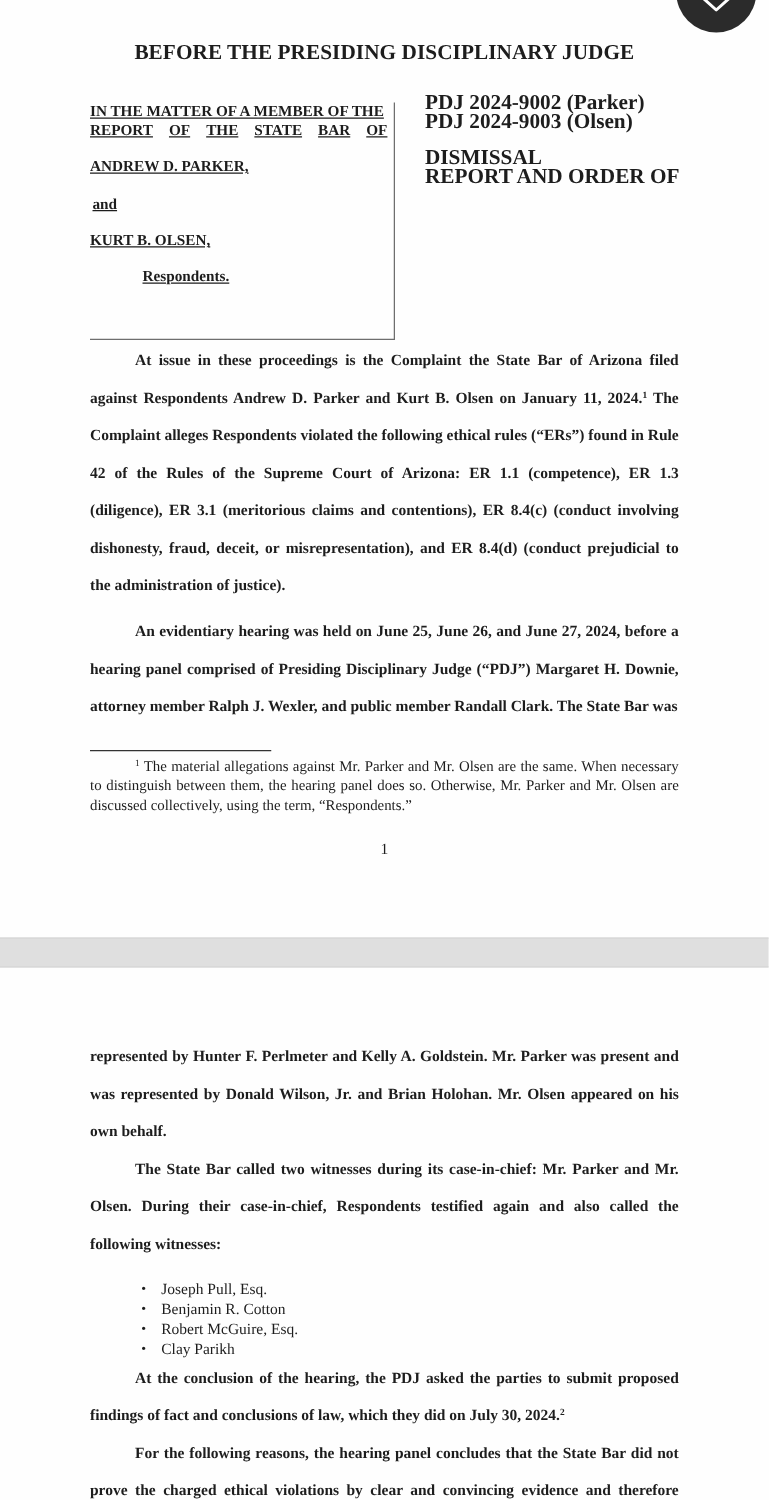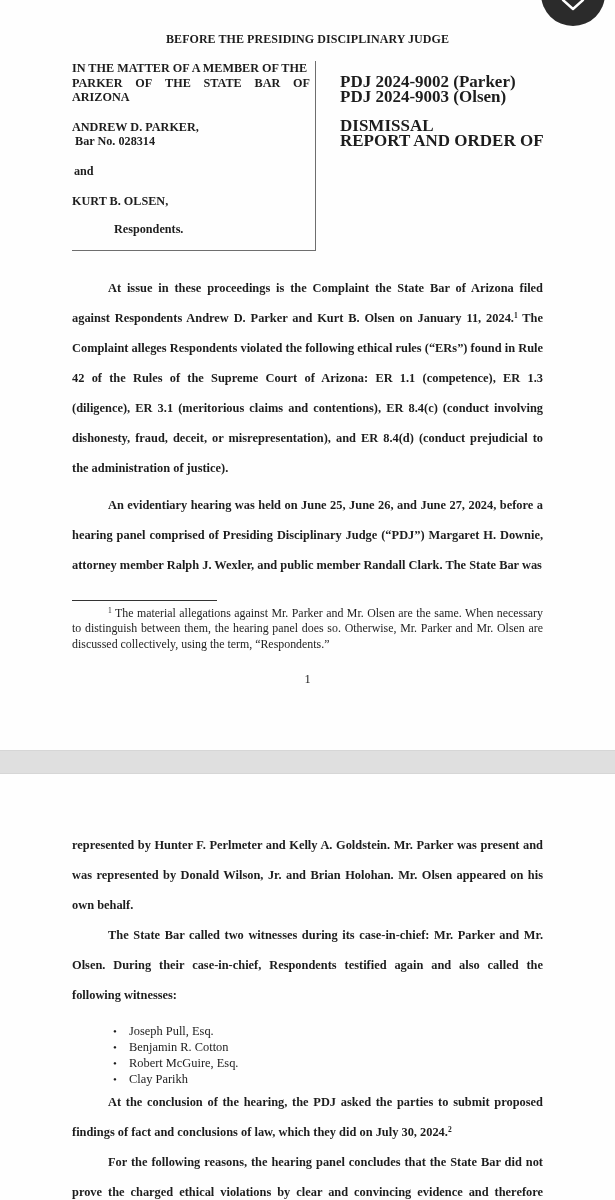--- a/index.html
+++ b/index.html
@@ -5,32 +5,32 @@
     html, body { margin: 0; padding: 0; }
     body {
       width: 615px; height: 1200px; overflow: hidden;
       background: #fefefe; position: relative;
       font-family: "Liberation Serif", "DejaVu Serif", serif;
       color: #1d1d1d;
     }
     .abs { position: absolute; }
     .page-title {
       top: 32px; left: 0; width: 615px; text-align: center;
-      font-weight: bold; font-size: 12px; letter-spacing: 0.05px;
+      font-weight: bold; font-size: 17px; letter-spacing: 0.05px;
     }
     .collapse-btn {
       top: -18px; left: 541px; width: 64px; height: 44px;
       background: #2b2b2b; border-radius: 0 0 32px 32px;
       display: flex; align-items: flex-end; justify-content: center;
       padding-bottom: 10px; box-sizing: border-box; cursor: pointer;
     }
     .caption-left {
-      top: 61px; left: 72px; width: 244px; height: 190px;
+      top: 82px; left: 72px; width: 244px; height: 190px;
       border-right: 1.4px solid #6e6e6e; border-bottom: 1.4px solid #6e6e6e;
-      box-sizing: border-box; font-weight: bold; font-size: 12.2px; line-height: 14.6px;
+      box-sizing: border-box; font-weight: bold; font-size: 12.2px; line-height: 14.6px; text-decoration: underline;
     }
     .caption-left .matter { text-align: justify; text-align-last: left; width: 238px; }
     .caption-left .matter-line3 { display: flex; justify-content: space-between; width: 238px; }
     .caption-right { top: 75px; left: 340px; width: 270px; font-size: 17px; line-height: 14.6px; }
     .b { font-weight: bold; }
     .para {
       left: 72px; width: 471px; font-size: 12.4px; line-height: 30px;
       text-align: justify; margin: 0; font-weight: bold;
     }
     .indent { text-indent: 36px; }
@@ -58,31 +58,29 @@
       <polyline points="2,2 12,11 22,2" fill="none" stroke="#ffffff" stroke-width="2.4" stroke-linecap="round" stroke-linejoin="round"></polyline>
     </svg>
   </span>
 </div>
 
 <div class="abs page-title">BEFORE THE PRESIDING DISCIPLINARY JUDGE</div>
 
 <div class="abs caption-left">
   <div class="matter">IN THE MATTER OF A MEMBER OF THE</div>
   <div class="matter-line3">
-    <span>PARKER</span>
+    <span>REPORT</span>
     <span>OF</span>
     <span>THE</span>
     <span>STATE</span>
     <span>BAR</span>
     <span>OF</span>
   </div>
-  <div>ARIZONA</div>
   <div style="height:15px"></div>
   <div>ANDREW D. PARKER,</div>
-  <div style="padding-left:3px">Bar No. 028314</div>
   <div style="height:15px"></div>
   <div style="padding-left:2px">and</div>
   <div style="height:15px"></div>
   <div>KURT B. OLSEN,</div>
   <div style="height:14px"></div>
   <div style="padding-left:42px">Respondents.</div>
 </div>
 
 <div class="abs caption-right">
   <div class="b">PDJ 2024-9002 (Parker)</div>

